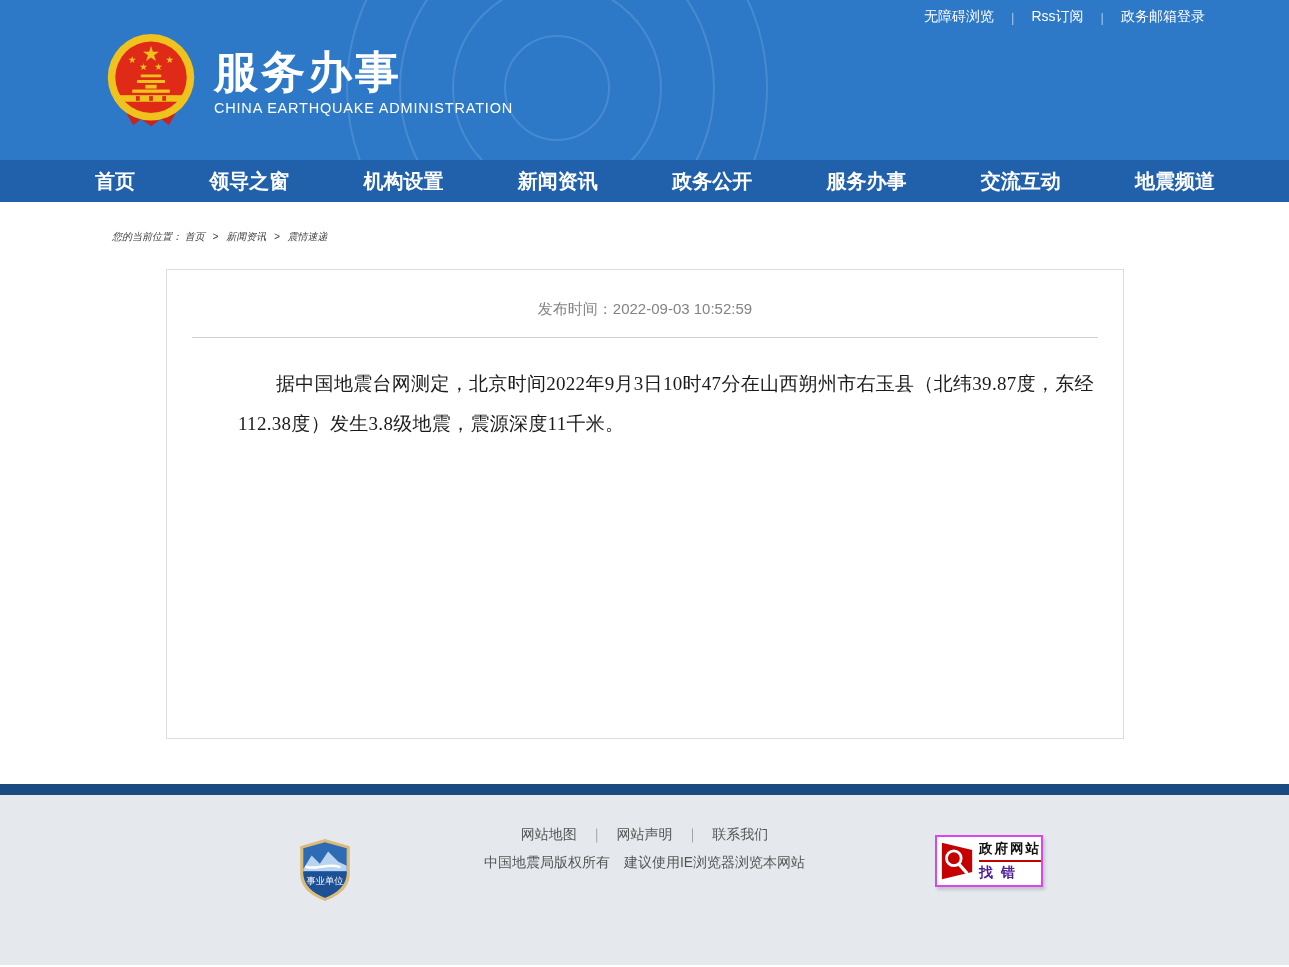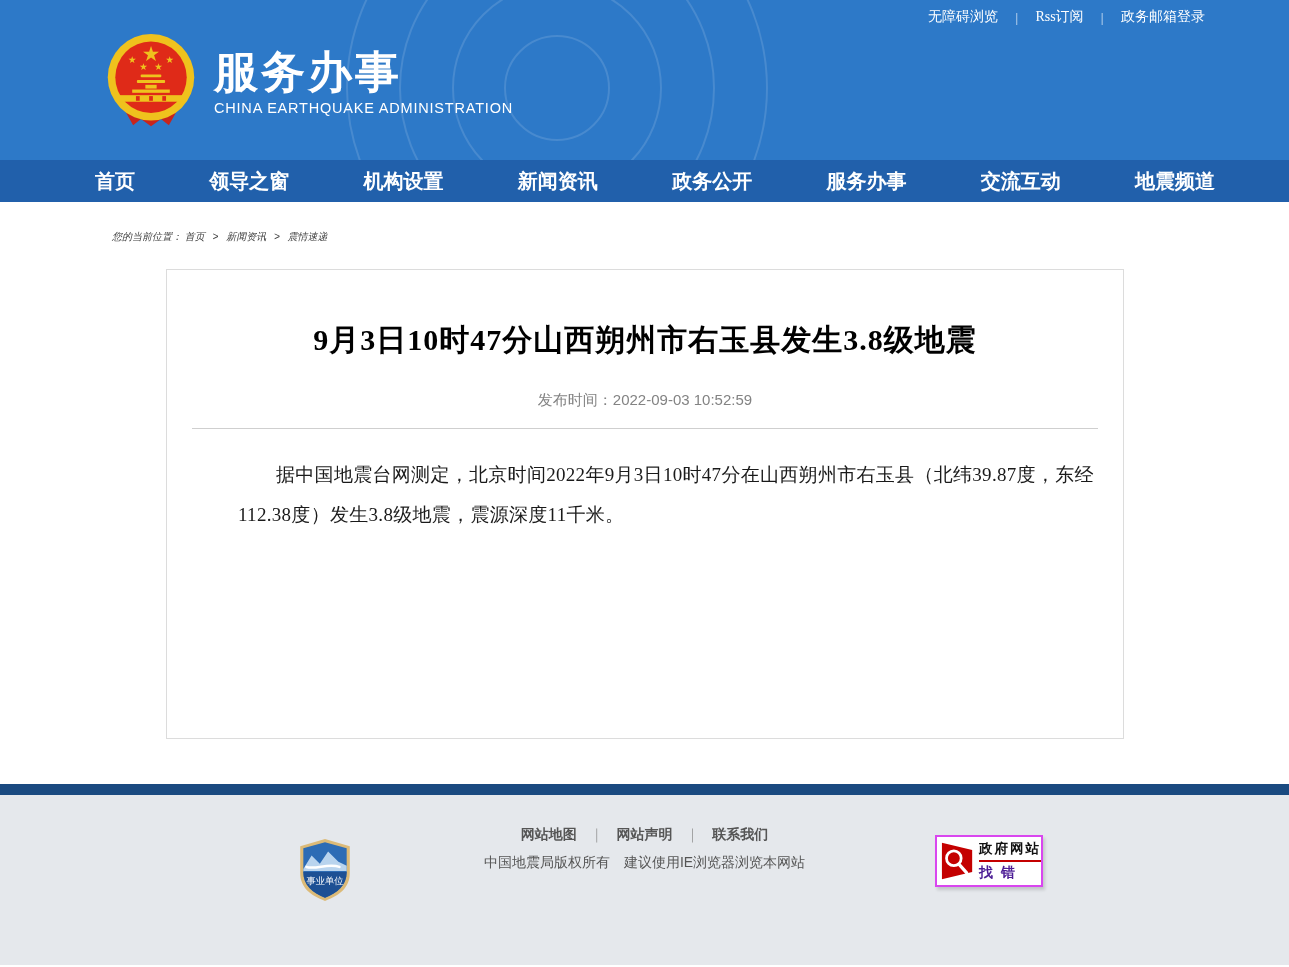--- a/index.html
+++ b/index.html
@@ -13,21 +13,21 @@
   
   .header { height:160px; background:#2d79c8; position:relative; overflow:hidden; }
   .ripple { position:absolute; border:2px solid rgba(255,255,255,.13); border-radius:50%; }
   .r1 { left:504px; top:35px;  width:106px; height:106px; }
   .r2 { left:452px; top:-17px; width:210px; height:210px; }
   .r3 { left:399px; top:-70px; width:316px; height:316px; }
   .r4 { left:346px; top:-123px;width:422px; height:422px; }
 
   .top-links { position:absolute; top:8px; right:84px; display:flex; align-items:center; gap:17px;
                color:#fff; font-size:14px; z-index:3; }
-  .top-links a { color:#fff; text-decoration:none; cursor:pointer;font-family:Liberation Serif, serif; }
+  .top-links a { color:#fff; text-decoration:none; cursor:pointer; }
   .top-sep { color:rgba(255,255,255,.55); font-size:13px; }
 
   .logo-row { position:absolute; left:104px; top:32px; display:flex; align-items:center; z-index:3; cursor:pointer; }
   .emblem { width:94px; height:100px; }
   .site-text { margin-left:16px; color:#fff; }
   .site-title { font-size:44px; font-weight:bold; letter-spacing:3px; line-height:1.1; }
   .site-sub { font-size:14.5px; letter-spacing:.8px; margin-top:3px; }
 
   
   .nav { height:42px; background:#2160ab; display:flex; align-items:center; }
@@ -45,21 +45,21 @@
   .article-title { margin-top:50px; text-align:center; font-family:"Liberation Serif", serif;
                    font-size:30px; font-weight:bold; color:#000; letter-spacing:1px; }
   .article-meta { margin-top:30px; text-align:center; font-size:15px; color:#838383; }
   .article-divider { margin-top:18px; border-bottom:1px solid #cfcfcf; }
   .article-body { margin-top:26px; font-family:"Liberation Serif", serif; font-size:19px;
                   line-height:40px; color:#1a1a1a; text-indent:2em; letter-spacing:.3px;margin-left:46px; }
 
   
   .footer-bar { height:11px; background:#1a4a80; }
   .footer { height:170px; background:#e5e8ec; position:relative; font-size:14px; color:#555; }
-  .footer a { color:#555; text-decoration:none; cursor:pointer;font-weight:bold; }
+  .footer a { color:#555; text-decoration:none; cursor:pointer; }
   .footer-center { padding-top:31px; text-align:center; }
   .f-row { margin-top:10px; }
   .f-row:first-child { margin-top:0; }
   .f-links { display:inline-flex; align-items:center; gap:13px; }
   .f-sep { color:#999; }
   .f-gap { display:inline-block; width:14px; }
   .police-icon { vertical-align:-2px; margin-right:3px; }
 
   .badge-shield { position:absolute; left:296px; top:43px; width:58px; height:64px; cursor:pointer; }
   .badge-gov { position:absolute; left:935px; top:40px; width:108px; height:52px; background:#fff;
@@ -132,21 +132,20 @@
 <div class="breadcrumb">
   <span>您的当前位置：</span>
   <a>首页</a>
   <span class="bc-sep">&gt;</span>
   <a>新闻资讯</a>
   <span class="bc-sep">&gt;</span>
   <a>震情速递</a>
 </div>
 
 <div class="content-box">
-  <div class="article-title">9月3日10时47分山西朔州市右玉县发生3.8级地震</div>
   <div class="article-meta">发布时间：2022-09-03 10:52:59</div>
   <div class="article-divider"></div>
   <p class="article-body">据中国地震台网测定，北京时间2022年9月3日10时47分在山西朔州市右玉县（北纬39.87度，东经112.38度）发生3.8级地震，震源深度11千米。</p>
 </div>
 
 <div class="footer-bar"></div>
 <div class="footer">
 
   <svg class="badge-shield" viewBox="0 0 56 62">
     <path d="M28 1 L52 8 L52 34 C52 48 42 56 28 61 C14 56 4 48 4 34 L4 8 Z" fill="#dcba77"></path>

